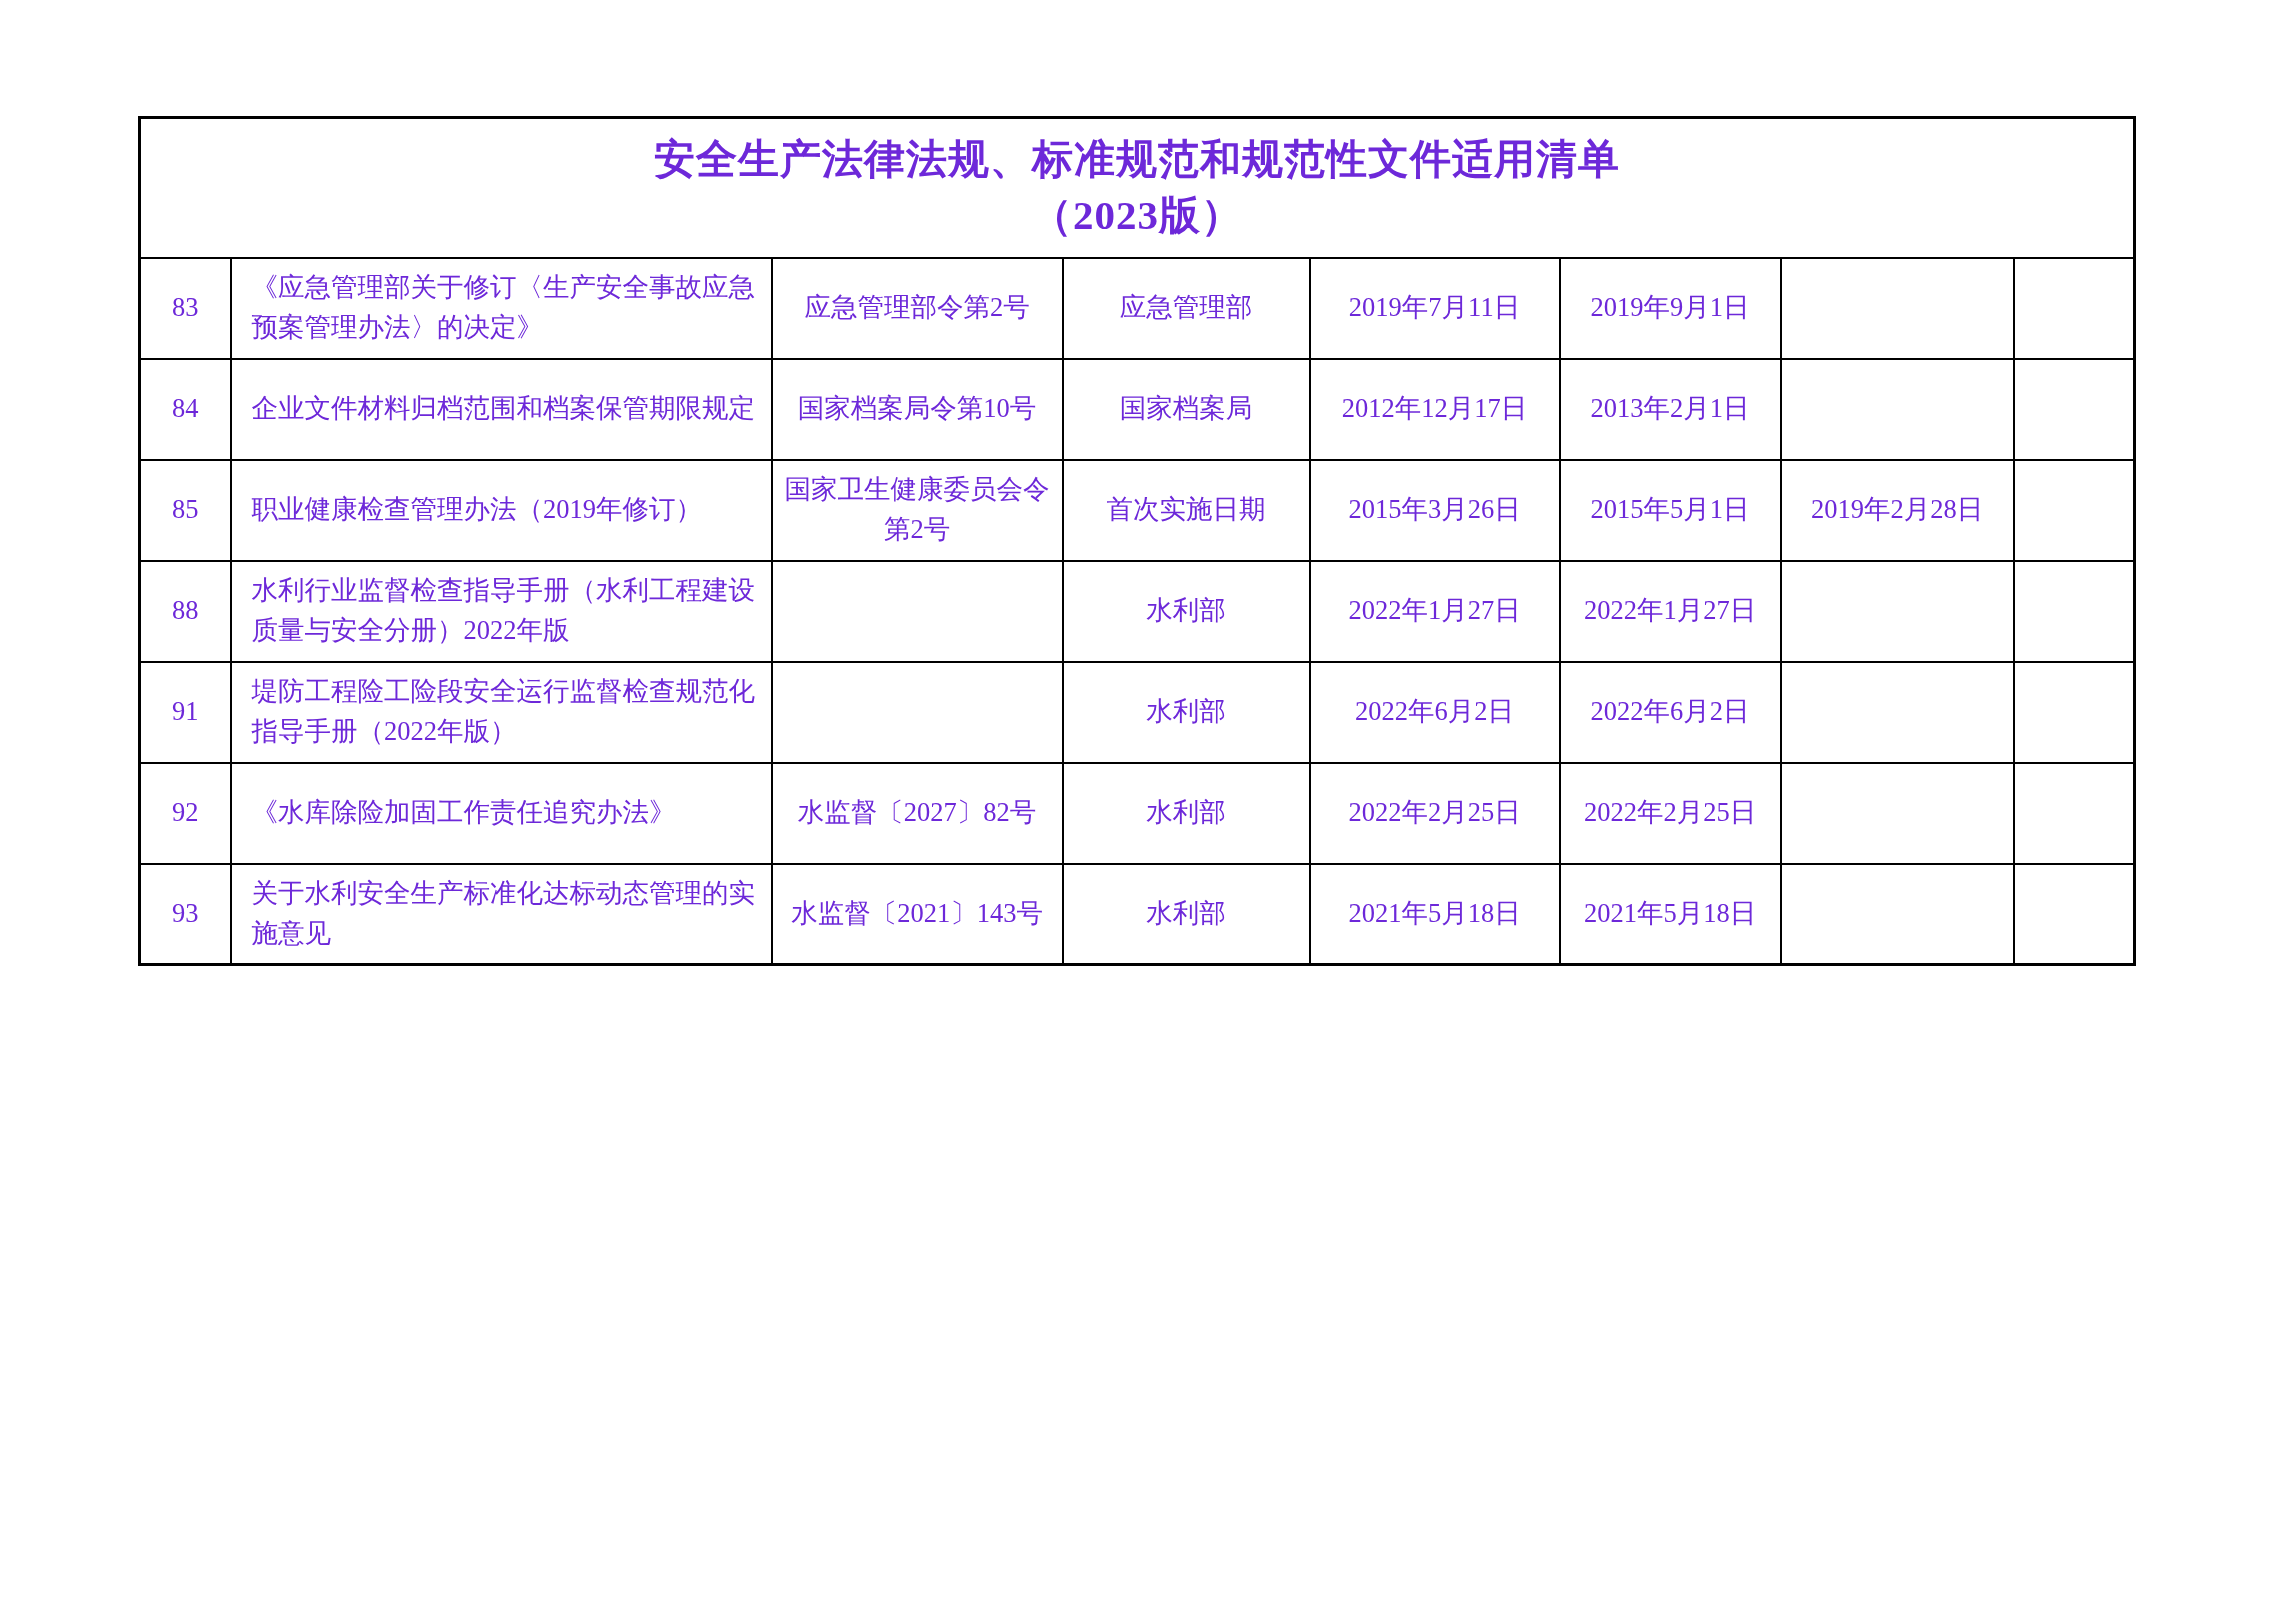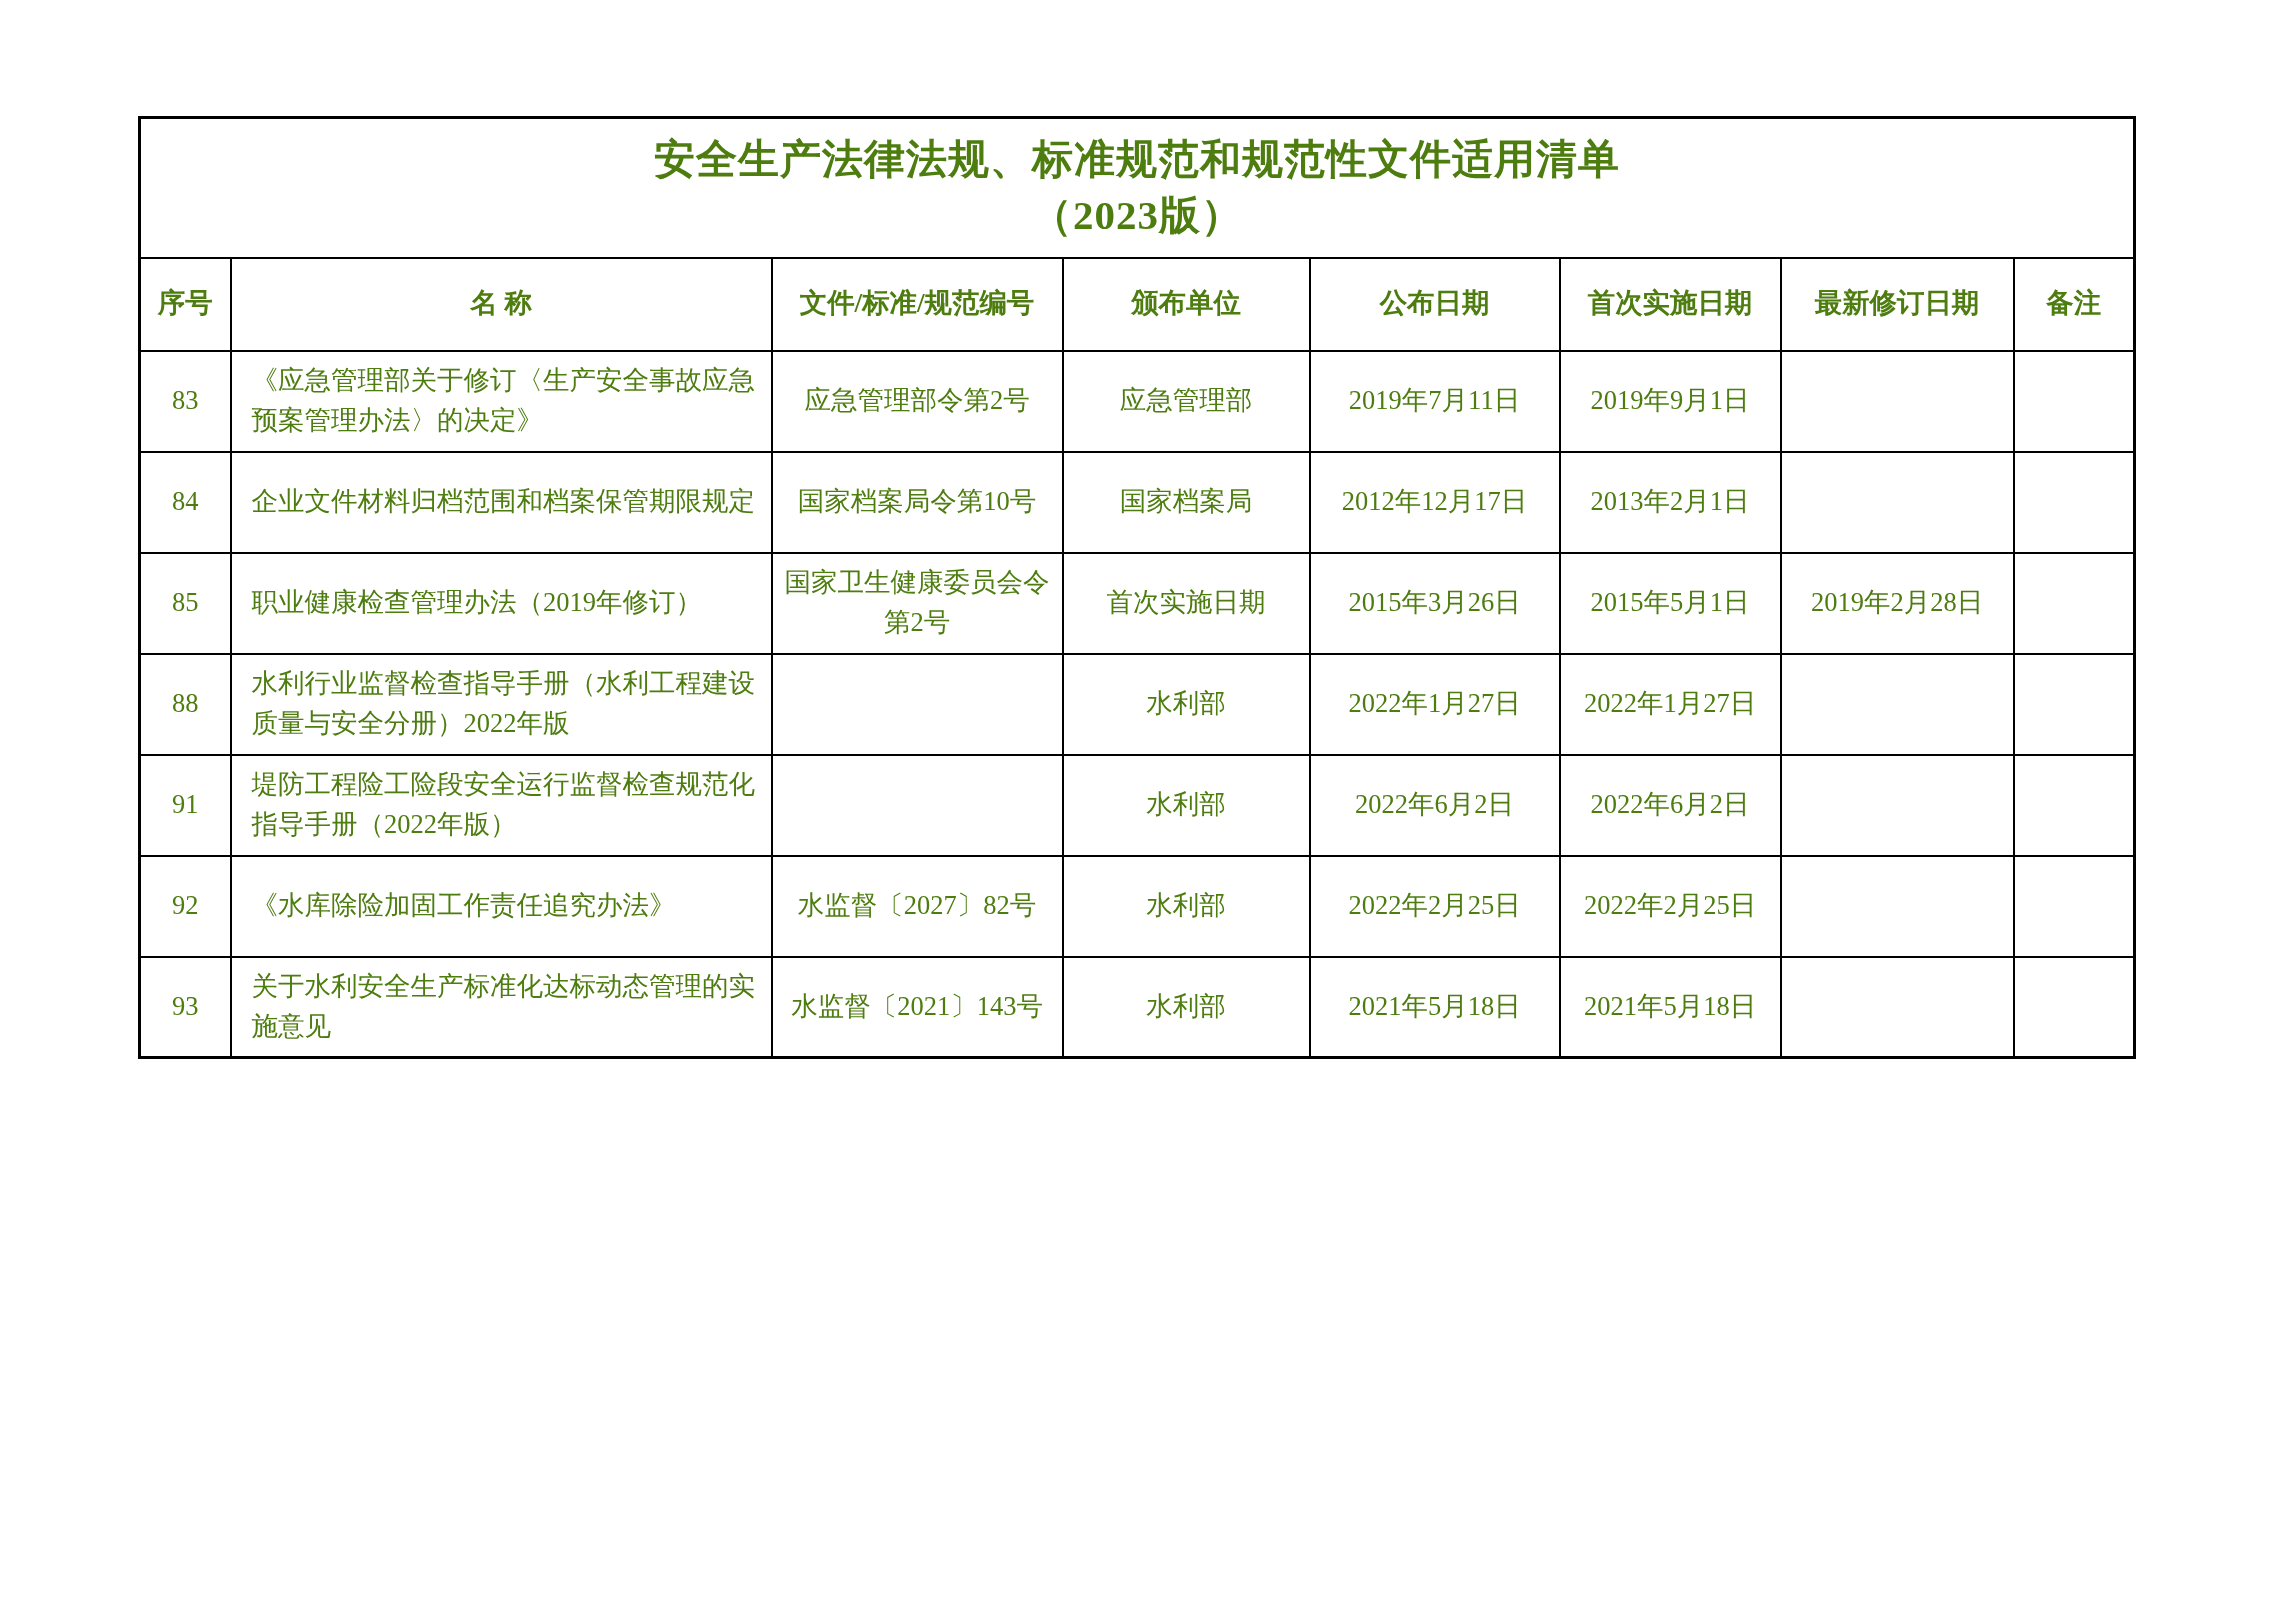--- a/index.html
+++ b/index.html
@@ -2,21 +2,21 @@
 <html><head>
 <meta charset="utf-8">
 <style>
   * { box-sizing: border-box; }
   html, body { margin: 0; padding: 0; }
   .page {
     width: 2292px;
     height: 1388px;
     position: relative;
     background: #ffffff;
-    color: #4d7c0f;
+    color: #6d28d9;
     font-family: "Liberation Serif", "DejaVu Serif", serif;
   }
   table.reg-table {
     position: absolute;
     left: 138px;
     top: 116px;
     width: 1995px;
     border-collapse: collapse;
     table-layout: fixed;
     border: 3.9px solid #000;
@@ -72,30 +72,20 @@
       <col style="width:233px">
       <col style="width:121px">
     </colgroup>
     <thead>
       <tr>
         <td class="title-cell" colspan="8">
           <div class="title-line">安全生产法律法规、标准规范和规范性文件适用清单</div>
           <div class="title-line">（2023版）</div>
         </td>
       </tr>
-      <tr id="header-row">
-          <th class="col-h">序号</th>
-          <th class="col-h">名  称</th>
-          <th class="col-h">文件/标准/规范编号</th>
-          <th class="col-h">颁布单位</th>
-          <th class="col-h">公布日期</th>
-          <th class="col-h">首次实施日期</th>
-          <th class="col-h">最新修订日期</th>
-          <th class="col-h">备注</th>
-        </tr>
     </thead>
     <tbody id="table-body">
         <tr>
     <td class="c-no">83</td>
     <td class="c-name">《应急管理部关于修订〈生产安全事故应急预案管理办法〉的决定》</td>
     <td class="c-doc">应急管理部令第2号</td>
     <td class="c-issuer">应急管理部</td>
     <td class="c-pub">2019年7月11日</td>
     <td class="c-impl">2019年9月1日</td>
     <td class="c-rev"></td>

